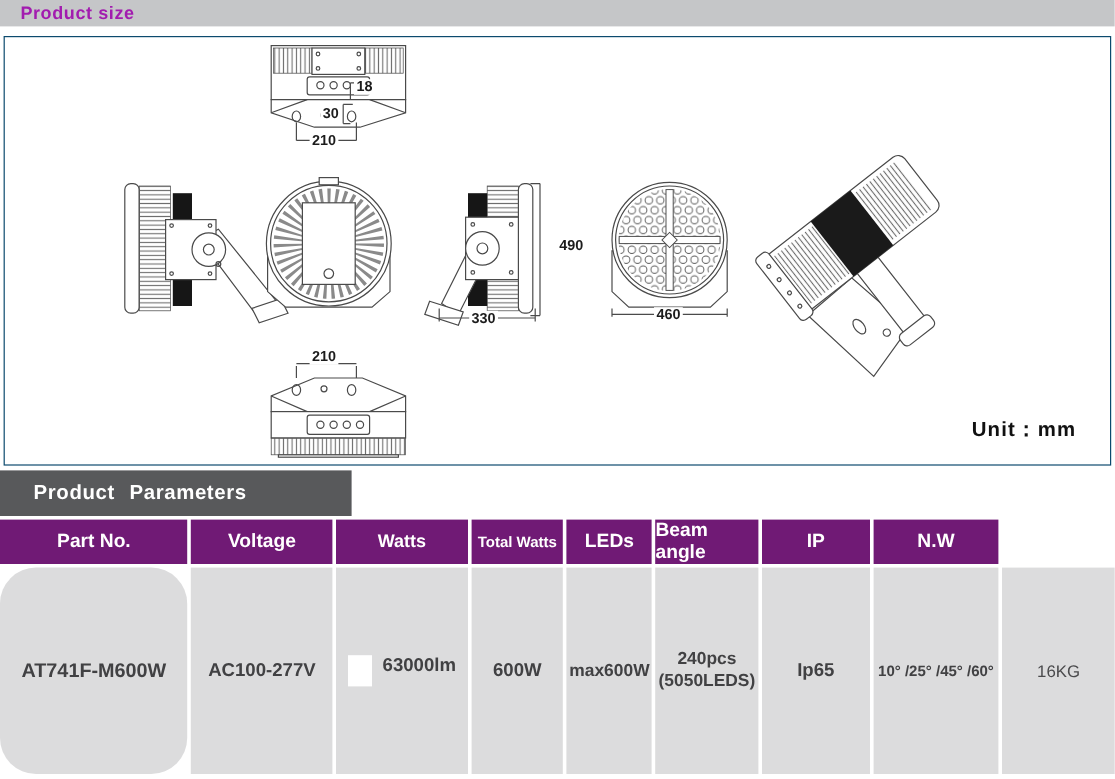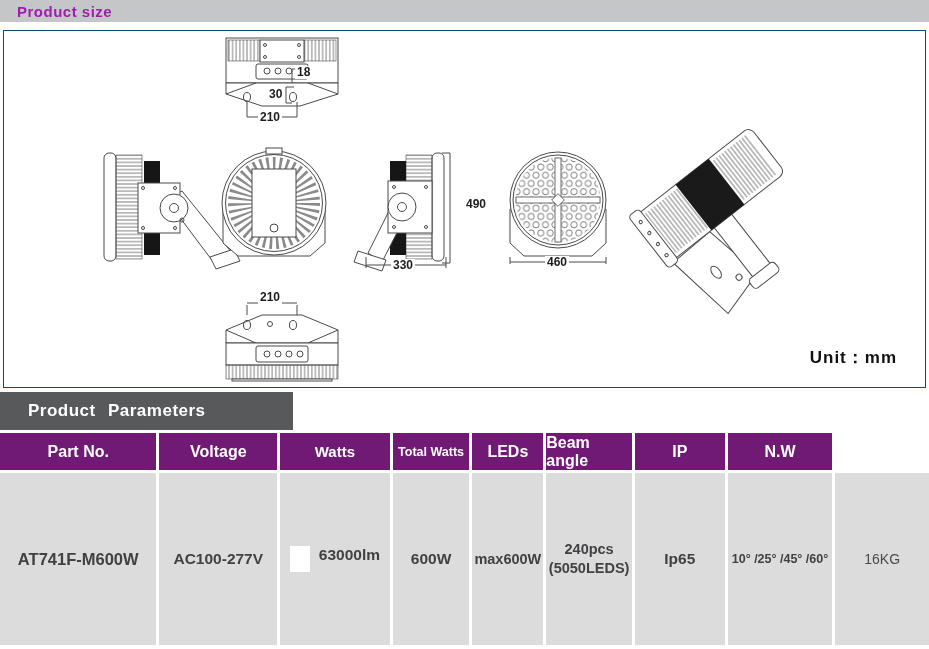--- a/index.html
+++ b/index.html
@@ -33,21 +33,21 @@
   .thead, .tbody { display:grid; gap:3px;
     grid-template-columns:157fr 118fr 110fr 77fr 71fr 86fr 90fr 105fr 94fr; }
   .thead { margin-bottom:3px; }
   .th { height:37px; background:#701a75; color:#fff; font-weight:bold;
     font-size:16px; display:flex; align-items:center; justify-content:center; }
   .th.small { font-size:12.5px; }
   .th.mid { font-size:15px; }
   .td { height:172px; background:#dcdcdd; color:#414143;
     display:flex; align-items:center; justify-content:center;
     font-weight:bold; font-size:15.5px; text-align:center; }
-  .td.partno { font-size:16.5px; }
+  .td.partno { font-size:16.5px;border-radius:30px; }
   .td.leds { flex-direction:column; font-size:14.5px; line-height:1.3;align-items:center; }
   .td.totalw { font-size:14.5px; }
   .td.beam { font-size:12.5px; }
   .td.nw { font-weight:normal; font-size:14px; color:#4a4a4c;text-align:center; }
   .lumen-wrap { display:flex; align-items:flex-start; }
   .lumen-box { width:20px; height:26px; background:#fff; margin-right:9px; }
 </style>
 </head>
 <body>
 

